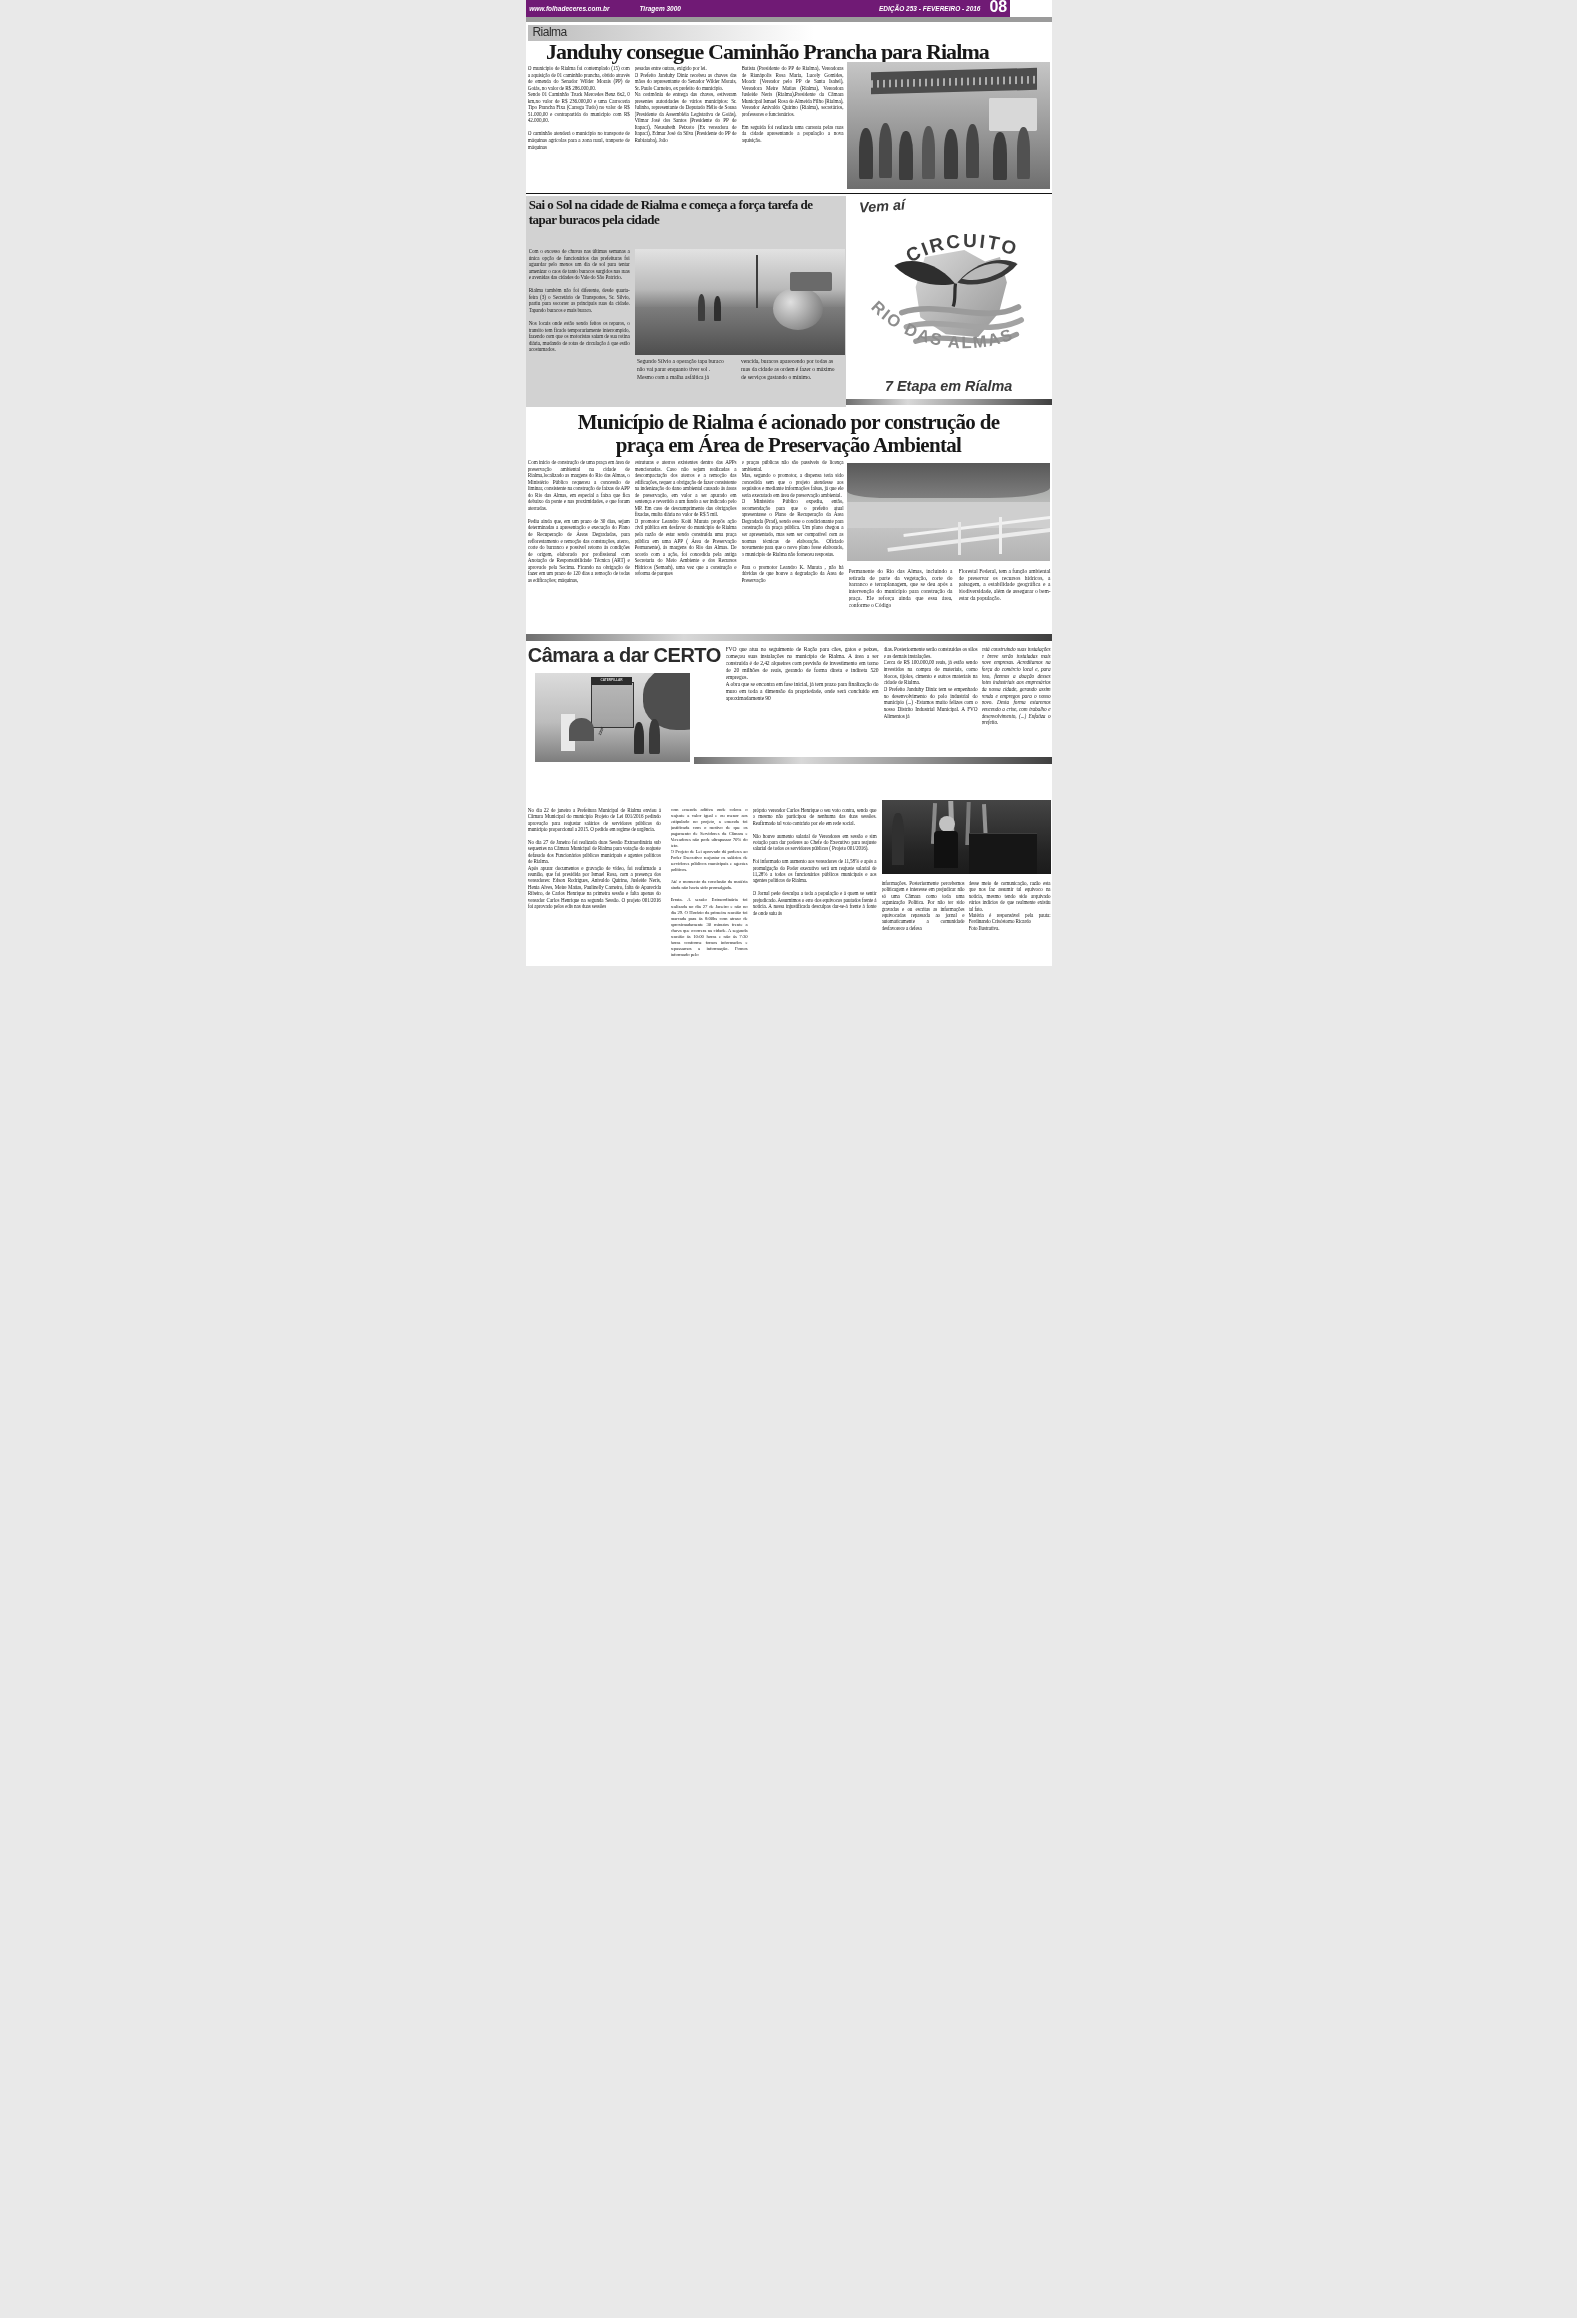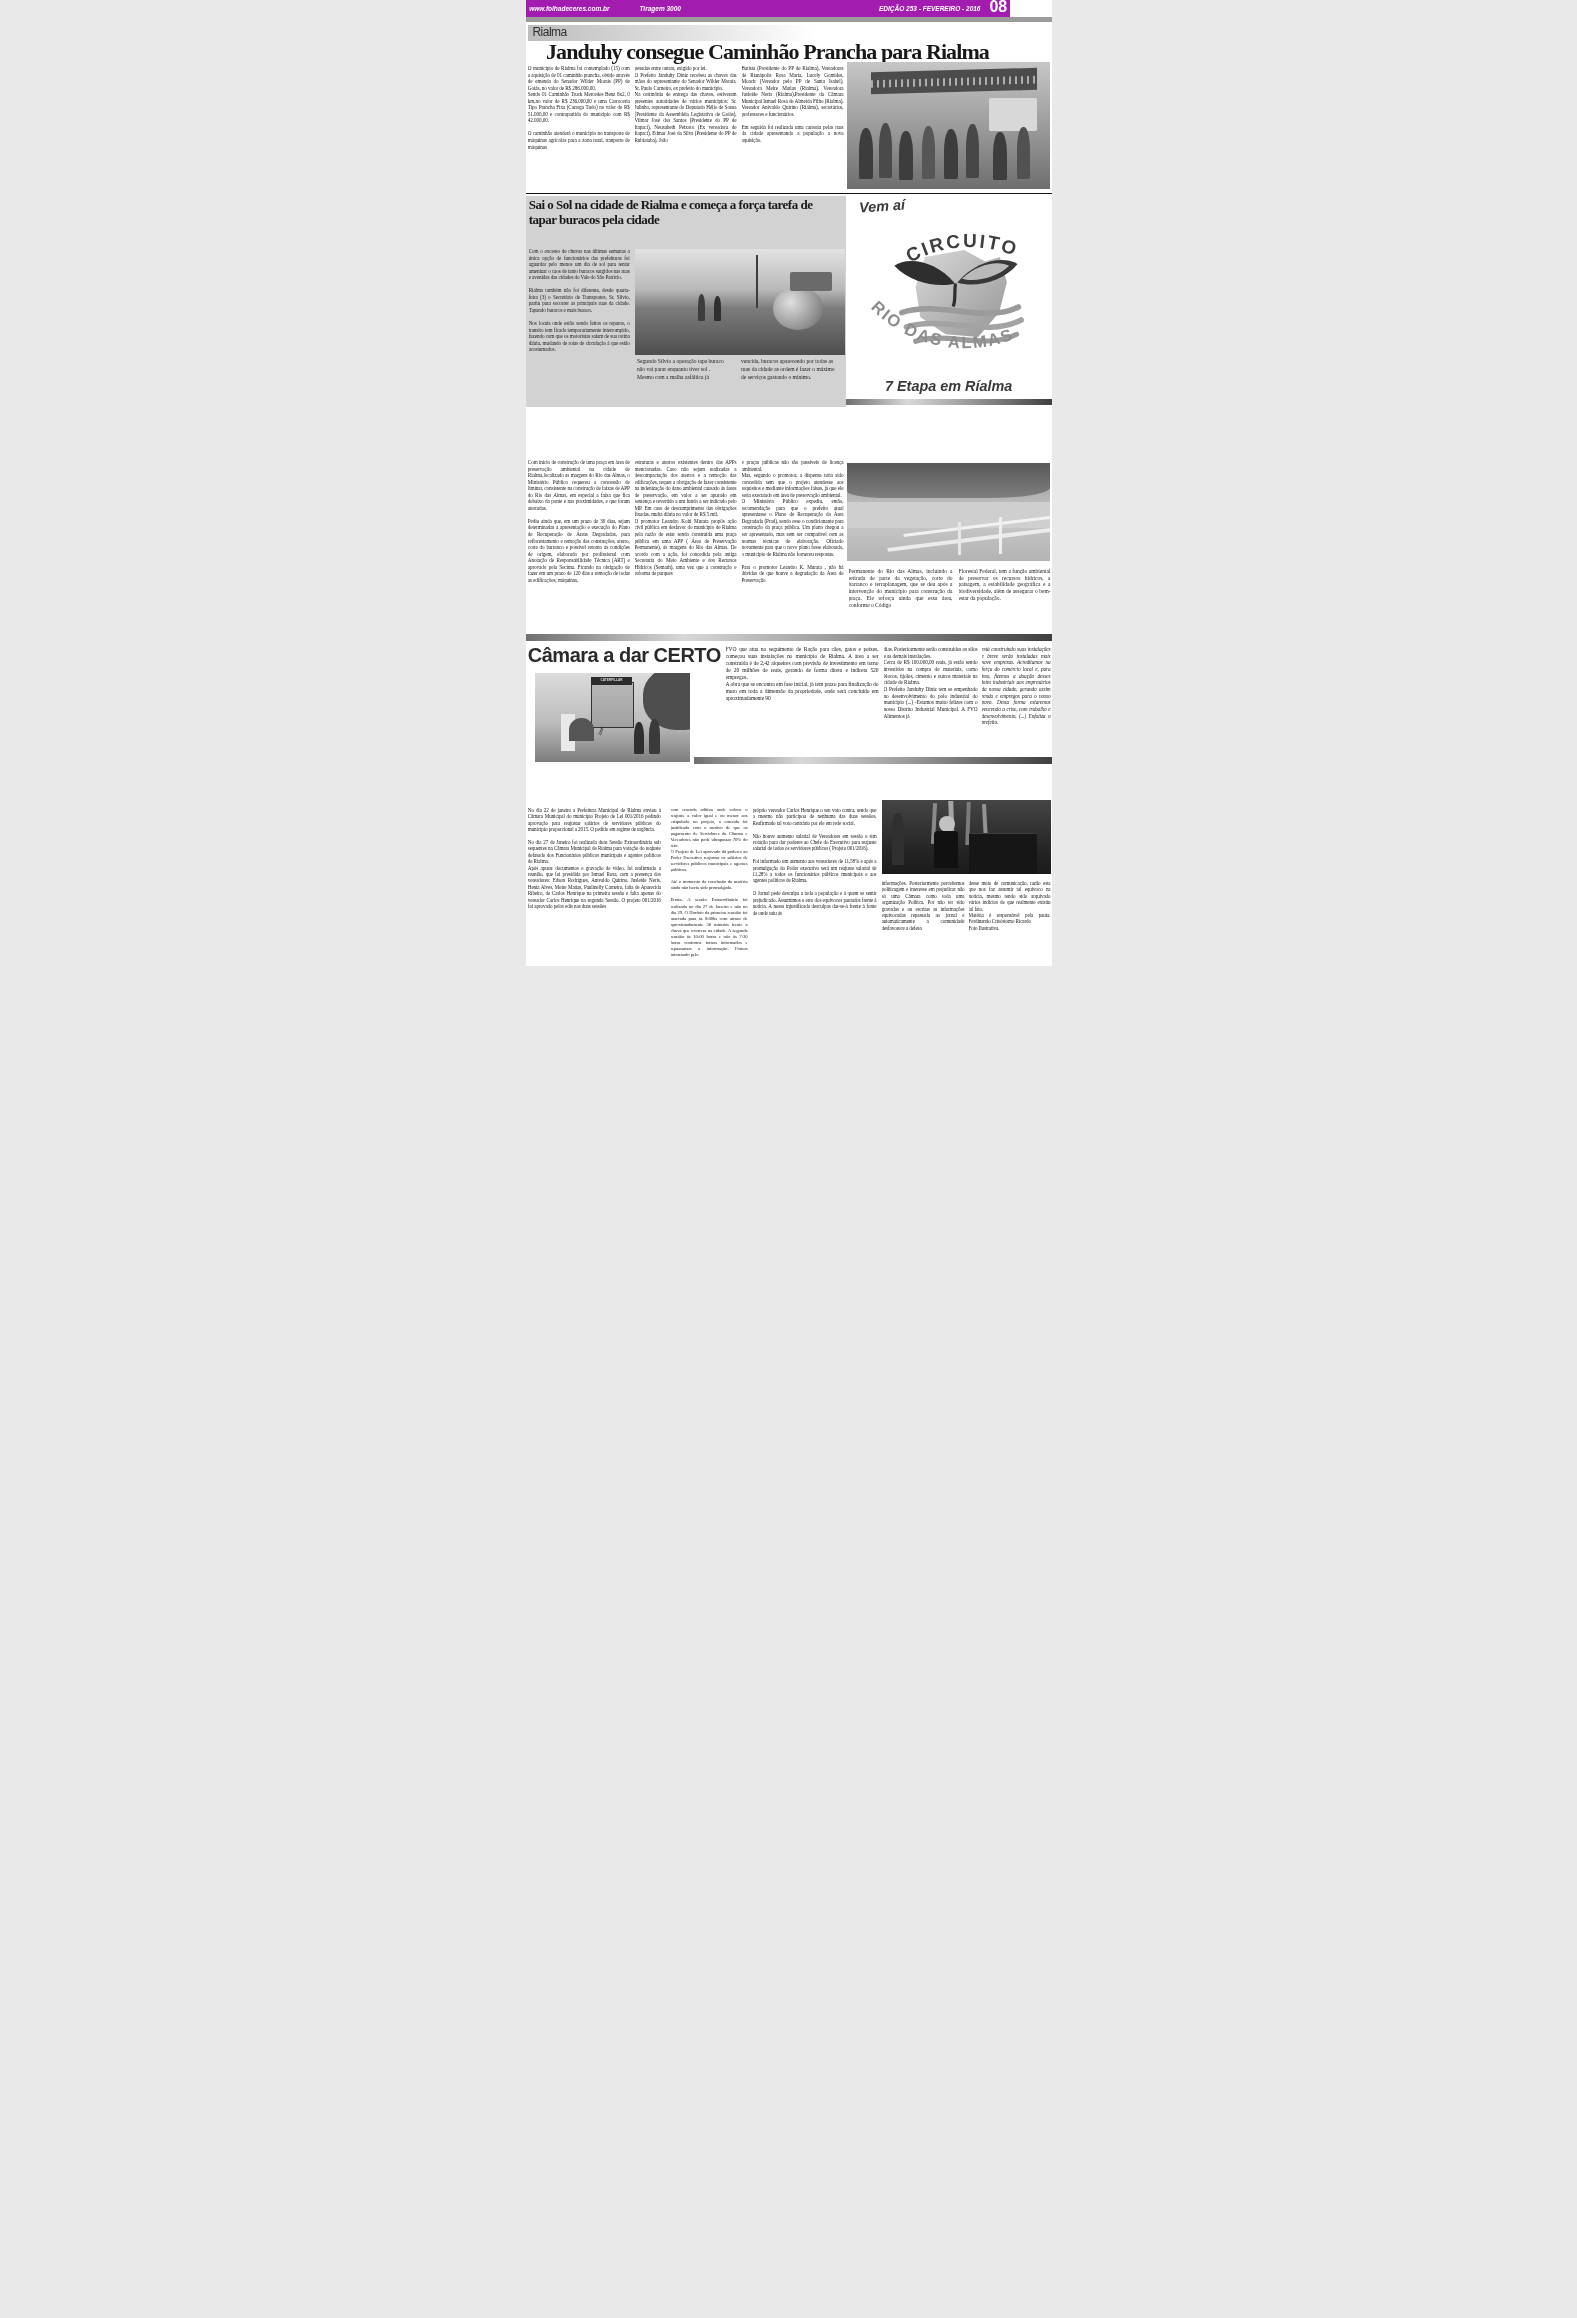--- a/index.html
+++ b/index.html
@@ -5,21 +5,21 @@
   html,body{margin:0;padding:0;background:#e9e9e9;}
   #page{position:relative;width:526px;height:966px;margin:0 auto;background:#fff;overflow:hidden;
         font-family:"Liberation Serif","DejaVu Serif",serif;color:#1c1c1c;}
   .abs{position:absolute;}
   .body-text{font-size:5.2px;line-height:1.26;text-align:justify;white-space:pre-line;overflow:hidden;color:#222;}
   .cond{letter-spacing:-0.1px;}
   .headline{font-family:"Liberation Serif","DejaVu Serif",serif;font-weight:bold;color:#181818;letter-spacing:-0.5px;}
   .sans{font-family:"Liberation Sans","DejaVu Sans",sans-serif;}
   .silverbar{background:linear-gradient(90deg,#6f6f6f,#d8d8d8 30%,#9a9a9a 60%,#3f3f3f);}
   
-  #header-bar{left:0;top:0;width:484px;height:17px;background:#a21caf;}
+  #header-bar{left:0;top:0;width:484px;height:17px;background:#701a75;}
   #header-bar .h-item{position:absolute;color:#fff;font-style:italic;font-weight:bold;font-size:6.5px;top:4.6px;
         font-family:"Liberation Sans","DejaVu Sans",sans-serif;}
   #page-number{position:absolute;right:2.3px;top:-1.9px;color:#fff;font-size:16px;font-weight:bold;
         font-family:"Liberation Sans","DejaVu Sans",sans-serif;}
   #header-strip{left:0;top:17px;width:526px;height:5.1px;background:#9b9b9b;}
   #rialma-band{left:2.3px;top:24.6px;width:521px;height:16px;background:linear-gradient(90deg,#bdbdbd,#ffffff 55%);}
   #rialma-band span{font-family:"Liberation Sans","DejaVu Sans",sans-serif;font-weight:normal;font-size:12px;color:#2e2e2e;
         position:absolute;left:4.6px;top:0.9px;letter-spacing:-0.5px;}
   
   .ph{overflow:hidden;}
@@ -121,20 +121,24 @@
         <textPath href="#arcTop">CIRCUITO</textPath>
       </text>
       <text font-family="Liberation Sans, DejaVu Sans, sans-serif" font-size="36" font-weight="bold" fill="#8d8d8d" letter-spacing="4">
         <textPath href="#arcBot">RIO DAS ALMAS</textPath>
       </text>
     </svg>
     <div class="abs hand" style="left:4.6px;top:182px;width:197px;text-align:center;font-size:14.4px">7 Etapa em Ríalma</div>
     <div class="abs silverbar" style="left:0;top:203px;width:206px;height:6px"></div>
   </div>
 
+  <div class="abs headline" style="left:0;top:411px;width:526px;text-align:center;font-size:21px;line-height:1.08;letter-spacing:-0.7px">
+    <div>Município de Rialma é acionado por construção de</div>
+    <div>praça em Área de Preservação Ambiental</div>
+  </div>
 
   <div class="abs body-text cond" style="left:2.3px;top:459px;width:102px;height:175px">Com início de construção de uma praça em área de preservação ambiental na cidade de Rialma,localizado as margens do Rio das Almas, o Ministério Público requereu a concessão de liminar, consistente na construção de faixas de APP do Rio das Almas, em especial a faixa que fica debaixo da ponte e nas proximidades, e que foram aterradas.
 
 Pediu ainda que, em um prazo de 30 dias, sejam determinadas a apresentação e execução do Plano de Recuperação de Áreas Degradadas, para reflorestamento e remoção das construções, aterro, corte do barranco e possível retorno às condições de origem, elaborado por profissional com Anotação de Responsabilidade Técnica (ART) e aprovado pela Secima. Ficando na obrigação de fazer em um prazo de 120 dias a remoção de todas as edificações; máquinas,</div>
   <div class="abs body-text cond" style="left:109px;top:459px;width:102px;height:175px">estruturas e aterros existentes dentro das APPs mencionadas. Caso não sejam realizadas a descompactação dos aterros e a remoção das edificações, requer a obrigação de fazer consistente na indenização do dano ambiental causado às áreas de preservação, em valor a ser apurado em sentença e revertido a um fundo a ser indicado pelo MP.  Em caso de descumprimento das obrigações fixadas, multa diária no valor de R$ 5 mil.
 O promotor Leandro Koiti Murata propôs ação civil pública em desfavor do município de Rialma pela razão de estar sendo construída uma praça pública em uma APP ( Área de Preservação Permanente), ás margens do Rio das Almas. De acordo com a ação, foi concedida pela antiga Secretaria do Meio Ambiente e dos Recursos Hídricos (Semarh), uma vez que a construção e reforma de parques</div>
   <div class="abs body-text cond" style="left:216px;top:459px;width:102px;height:175px">e praças públicas não são passíveis de licença ambiental.
 Mas, segundo o promotor, a dispensa teria sido concedida sem que o projeto atendesse aos requisitos e mediante informações falsas, já que ele seria executado em área de preservação ambiental.
 O Ministério Público expediu, então, recomendação para que o prefeito atual apresentasse o Plano de Recuperação da Área Degradada (Prad), sendo esse o condicionante para construção da praça pública. Um plano chegou a ser apresentado, mas sem ser compatível com as normas técnicas de elaboração. Oficiado novamente para que o novo plano fosse elaborado, o município de Rialma não forneceu respostas.
 

